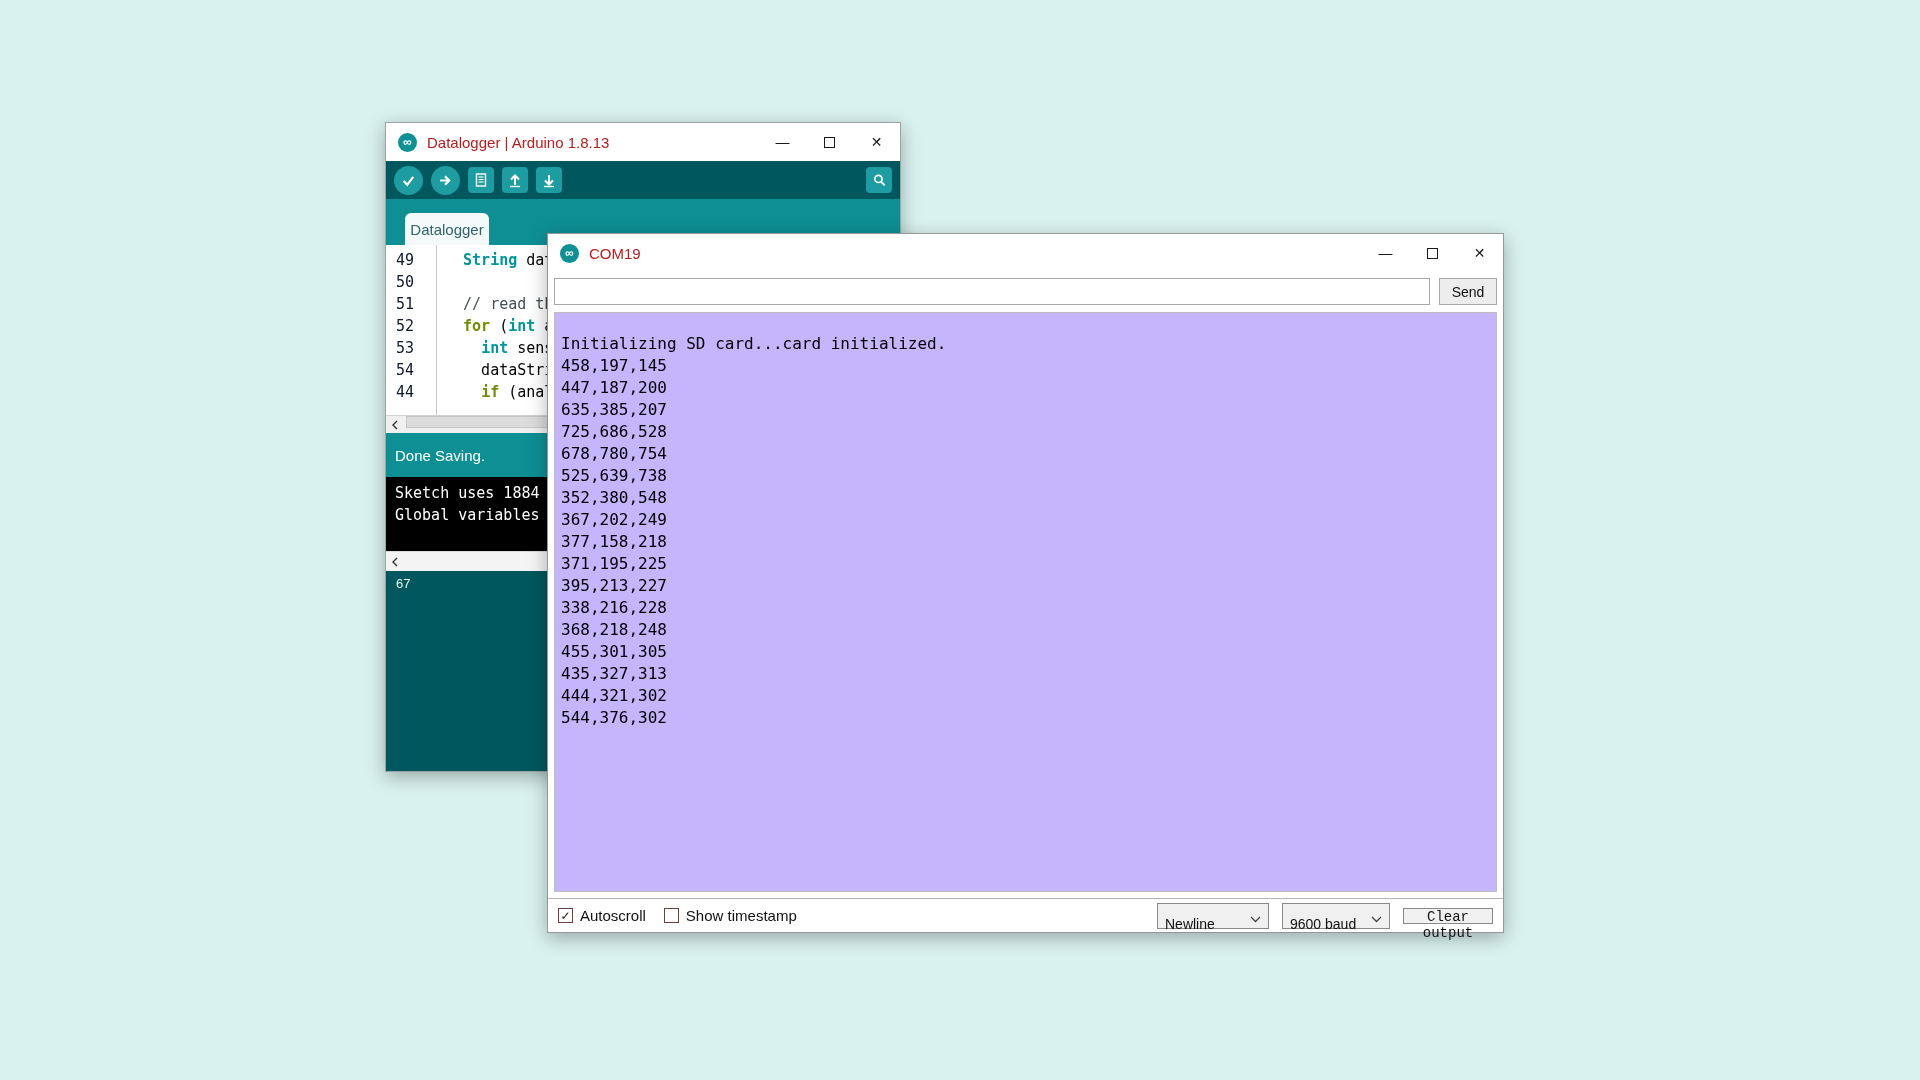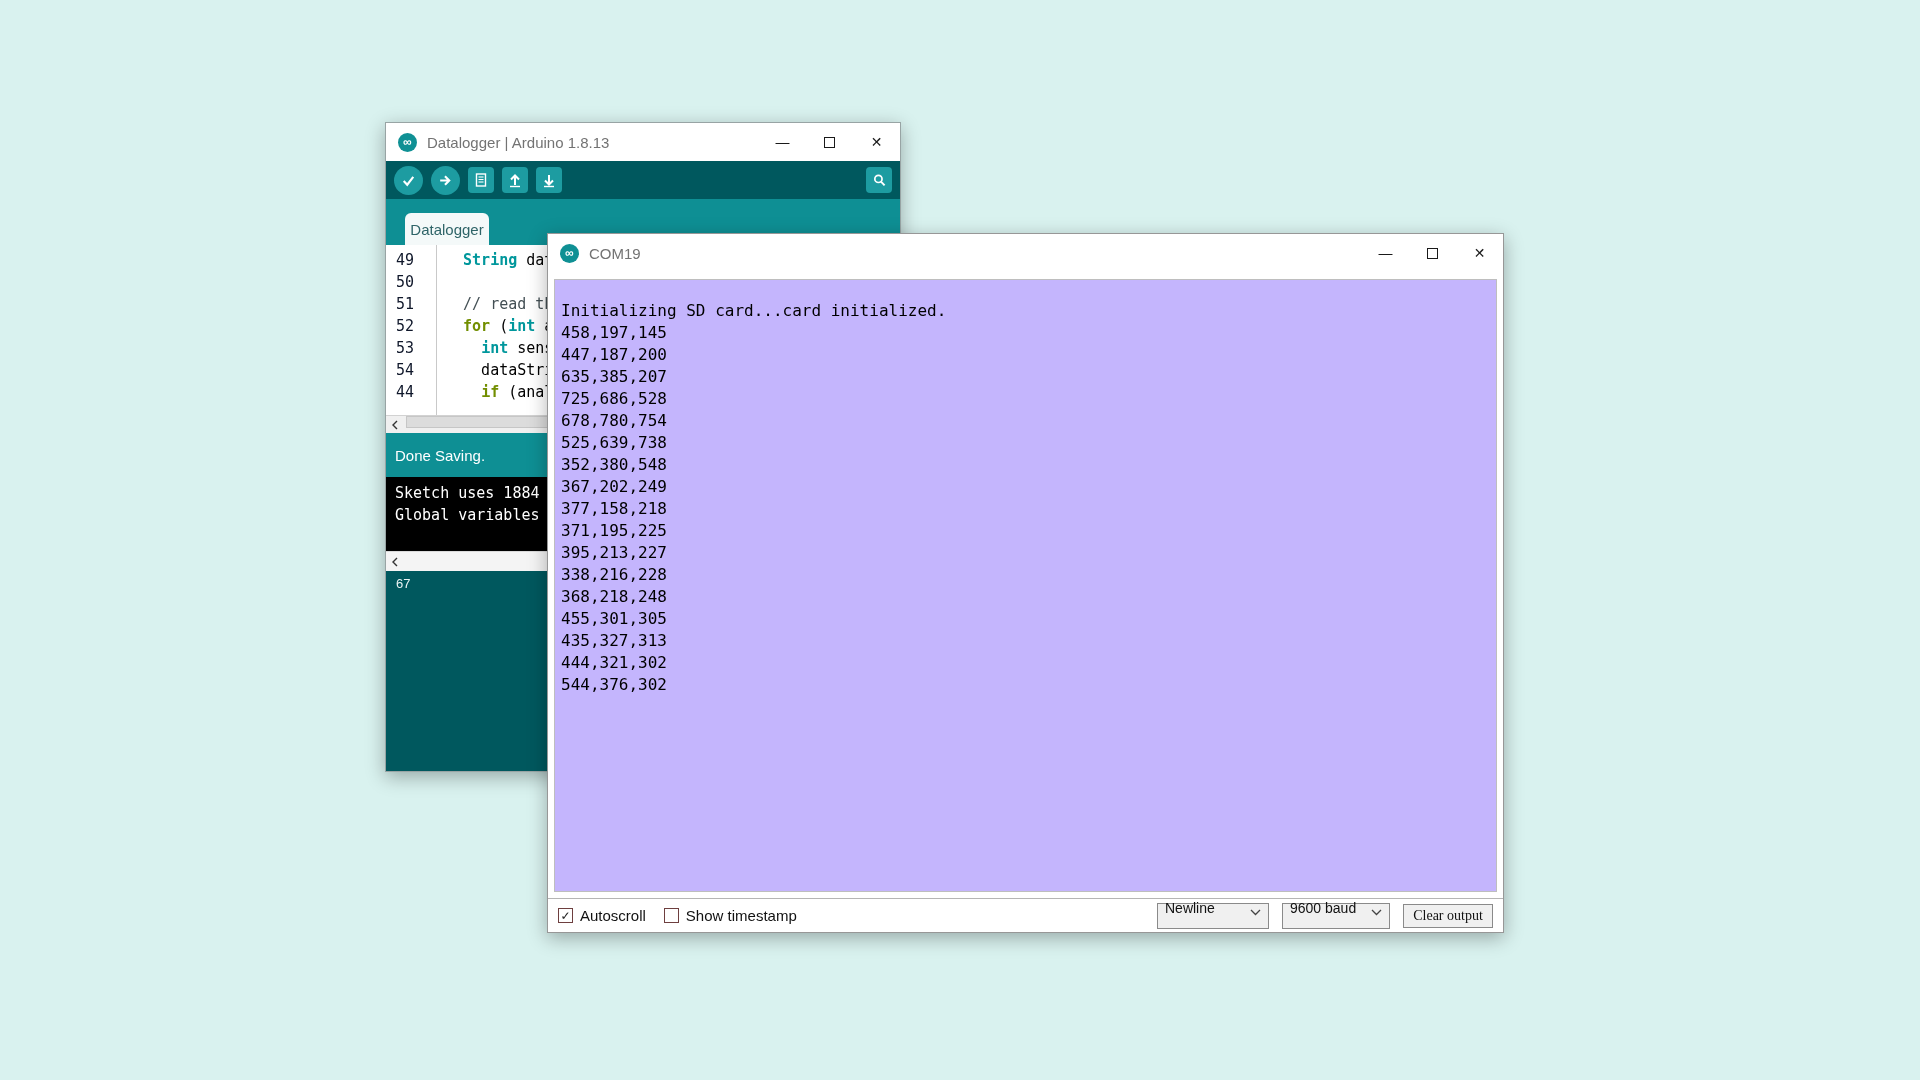--- a/index.html
+++ b/index.html
@@ -10,21 +10,21 @@
 
   
   .ide { left:385px; top:122px; width:516px; height:650px; border:1px solid #98a4a4; z-index:1;
          display:flex; flex-direction:column; }
 
   .titlebar { height:38px; flex:0 0 38px; background:#fff; display:flex; align-items:center;
               padding-left:12px; position:relative; }
   .app-icon { width:19px; height:19px; border-radius:50%; background:#0f9094; color:#fff;
               font-size:12px; font-weight:bold; display:flex; align-items:center; justify-content:center;
               margin-right:10px; }
-  .titletext { font-size:15px; color:#737373; }
+  .titletext { font-size:15px; color:#b91c1c; }
   .win-controls { position:absolute; right:0; top:0; height:38px; display:flex; }
   .wc-btn { width:47px; height:38px; display:flex; align-items:center; justify-content:center;
             font-size:14px; color:#1a1a1a; cursor:default; }
   .maxbox { width:11px; height:11px; border:1px solid #1a1a1a; display:inline-block; }
 
   .menubar { height:28px; flex:0 0 28px; background:#fff; display:flex; align-items:center;
              padding-left:8px; }
   .menu-item { font-size:14px; color:#111; padding:3px 7px; }
   .menu-item .u { text-decoration:underline; }
 
@@ -79,24 +79,24 @@
             overflow:hidden; font-family:"DejaVu Sans Mono", monospace; font-size:16px;
             line-height:22px; padding:20px 6px; color:#000; white-space:pre; }
   .serial-bottom { flex:0 0 34px; border-top:1px solid #b5b5b5; margin-top:6px; background:#fff;
                    display:flex; align-items:center; padding:0 10px; }
   .cb-group { display:flex; align-items:center; margin-right:18px; }
   .cb { width:15px; height:15px; border:1px solid #6e3f3f; background:#fff; display:inline-flex;
         align-items:center; justify-content:center; font-size:12px; color:#222; margin-right:7px; }
   .cb-label { font-size:15px; color:#111; }
   .sb-right { margin-left:auto; display:flex; align-items:center; gap:13px; }
   .select { height:24px; background:#f0f0f0; border:1px solid #8a8a8a; display:flex;
-            align-items:flex-end; justify-content:space-between; padding:12px 7px; font-size:14px; color:#111; }
+            align-items:flex-start; justify-content:space-between; padding:12px 7px; font-size:14px; color:#111; }
   .select.w1 { width:112px; } .select.w2 { width:108px; }
-  .btn-clear { height:24px; width:90px; background:#f0f0f0; border:1px solid #8a8a8a;
-               font-size:14px; color:#111; font-family:Liberation Serif, serif; }
+  .btn-clear { height:16px; width:90px; background:#f0f0f0; border:1px solid #8a8a8a;
+               font-size:14px; color:#111; font-family:Liberation Mono, monospace; }
 </style>
 </head>
 <body>
 
 <div class="win ide">
   <div class="titlebar">
     <span class="app-icon">∞</span>
     <span class="titletext">Datalogger | Arduino 1.8.13</span>
     <span class="win-controls">
       <span class="wc-btn">—</span>
@@ -199,20 +199,24 @@
     <span class="titletext">COM19</span>
     <span class="win-controls">
       <span class="wc-btn">—</span>
       <span class="wc-btn">
           <span class="maxbox"></span>
         </span>
       <span class="wc-btn">✕</span>
     </span>
   </div>
 
+  <div class="sendrow">
+    <input type="text" value="" style="">
+    <button class="send-btn">Send</button>
+  </div>
 
   <div class="output" id="serial-output"><div>Initializing SD card...card initialized.</div><div>458,197,145</div><div>447,187,200</div><div>635,385,207</div><div>725,686,528</div><div>678,780,754</div><div>525,639,738</div><div>352,380,548</div><div>367,202,249</div><div>377,158,218</div><div>371,195,225</div><div>395,213,227</div><div>338,216,228</div><div>368,218,248</div><div>455,301,305</div><div>435,327,313</div><div>444,321,302</div><div>544,376,302</div></div>
 
   <div class="serial-bottom">
     <span class="cb-group">
       <span class="cb" id="cb-autoscroll">✓</span>
       <span class="cb-label">Autoscroll</span>
     </span>
     <span class="cb-group">
       <span class="cb" id="cb-timestamp"></span>

